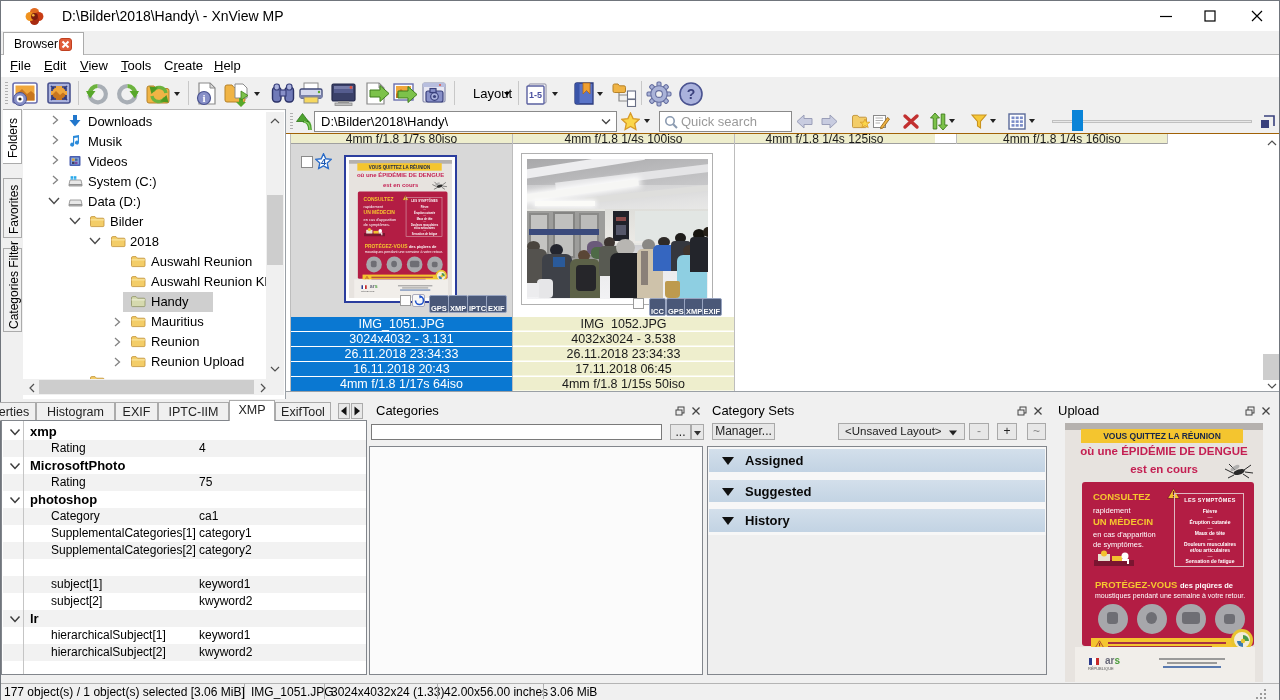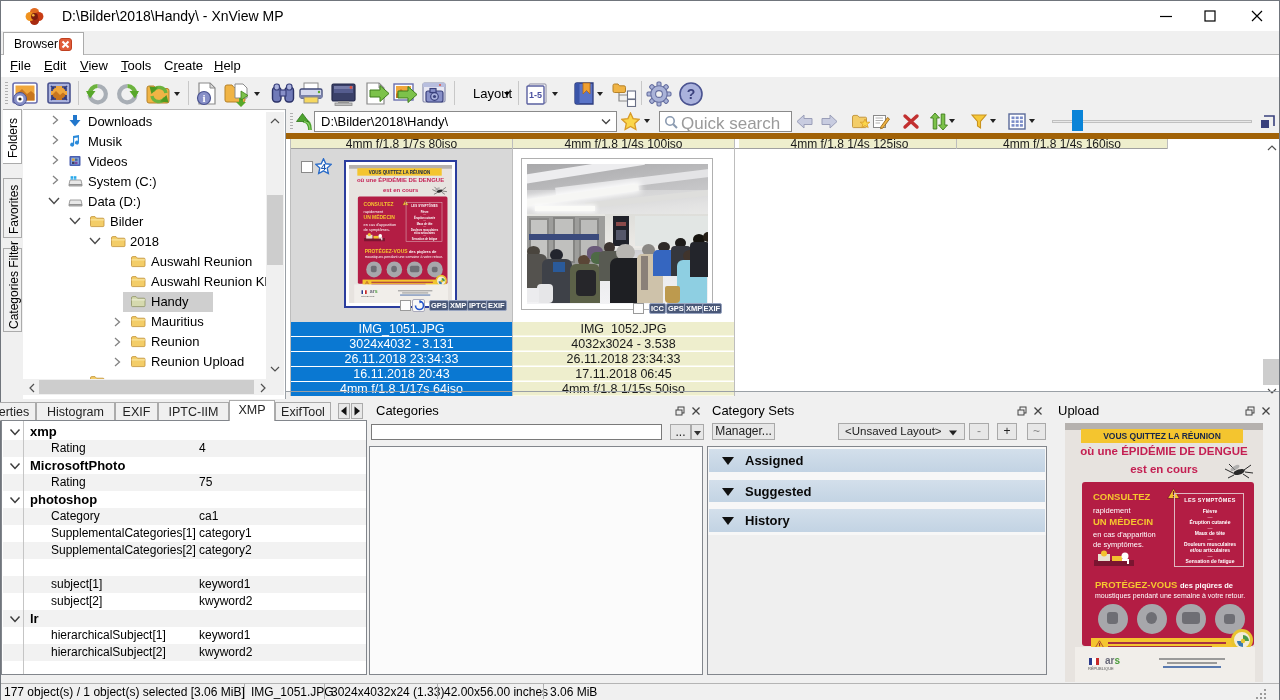--- a/index.html
+++ b/index.html
@@ -24,28 +24,28 @@
 #toolbar { left:0; top:76px; width:1278px; height:32px; background:#f0f0f0; }
 .tsep { top:4px; width:1px; height:24px; background:#c8c8c8; }
 .dd { width:0; height:0; border-left:3.5px solid transparent; border-right:3.5px solid transparent; border-top:4px solid #222; }
 
 #addr { left:285px; top:108px; width:993px; height:24px; background:#f0f0f0; }
 .vtab { left:2px; width:19px; background:#f0f0f0; border:1px solid #ababab; }
 .vtab span { position:absolute; transform:rotate(-90deg); transform-origin:0 0; font-size:12px; white-space:nowrap; }
 #tree { left:22px; top:108px; width:263px; height:290px; background:#fff; border-top:1px solid #b9b9b9; }
 .trow { position:absolute; left:0; height:20px; line-height:20px; white-space:nowrap; }
 
-#grid { left:285px; top:132px; width:993px; height:259px; background:#fff; border-top:6px solid #a16207; }
+#grid { left:285px; top:132px; width:993px; height:259px; background:#fff; border-top:1px solid #a16207; }
 
 .yrow { height:10px; background:#eeeecd; font-size:12px; line-height:11px; text-align:center; overflow:hidden; color:#1a1a1a; }
 .brow { left:0; width:221px; height:14px; background:#0a78d2; color:#fff; font-size:12.5px; line-height:14px; text-align:center; overflow:hidden; }
 .crow { left:0; width:221px; height:14px; background:#eeeecd; color:#1a1a1a; font-size:12.5px; line-height:14px; text-align:center; overflow:hidden; }
 #cell2 .crow { border-bottom:1px solid #f8f8e4; }
 .badge { height:11px; background:#4a5878; border:1px solid #98a4c0; border-radius:2px;
-  color:#fff; font-size:7.5px; font-weight:bold; line-height:9px; padding:0 1px; text-align:center; }
+  color:#fff; font-size:7.5px; font-weight:bold; line-height:9px; padding:8px 1px; text-align:center; }
 
 .pp { position:absolute; width:198px; height:259px; background:#e7e3df; overflow:hidden; }
 .pp .wall { position:absolute; left:0; top:0; width:198px; height:7px; background:#b5b1ae; }
 .pp .banner { position:absolute; left:16px; top:6px; width:162px; height:14px; background:#f4c52f;
   color:#18264a; font-weight:bold; font-size:8.5px; line-height:14px; text-align:center; }
 .pp .rt { position:absolute; left:7px; width:184px; text-align:center; color:#c41f52; font-weight:bold; font-size:11.5px; }
 .pp .body { position:absolute; left:17px; top:59px; width:172px; height:164px; background:#b31d44; border-radius:3px; }
 .pp .yl { position:absolute; color:#f6c62f; font-weight:bold; font-size:9.5px; }
 .pp .wt { position:absolute; color:#fff; font-size:7.5px; }
 .pp .sybox { position:absolute; left:92px; top:11px; width:70px; height:74px; border:1px solid #dfb8c0; }
@@ -291,21 +291,21 @@
     </svg>
   <svg class="abs" style="left:620px;top:111px" width="19" height="19" viewBox="0 0 19 19">
     <polygon points="9.5,1 12.1,6.6 18.2,7.3 13.7,11.5 14.9,17.5 9.5,14.5 4.1,17.5 5.3,11.5 0.8,7.3 6.9,6.6" fill="#fbd64a" stroke="#d89a28" stroke-width="1.3"></polygon>
   </svg>
   <div class="abs dd" style="left:643px;top:118px"></div>
   <div class="abs" style="left:658px;top:110px;width:133px;height:21px;background:#fff;border:1px solid #8a8a8a"></div>
   <svg class="abs" style="left:663px;top:114px" width="14" height="14" viewBox="0 0 14 14">
     <circle cx="6" cy="6" r="4.2" fill="none" stroke="#8a9ab0" stroke-width="1.6"></circle>
     <path d="M9.2 9.2 L13 13" stroke="#8a9ab0" stroke-width="2"></path>
   </svg>
-  <div class="abs" style="left:680px;top:113px;font-size:17px;color:#9a9a9a">Quick search</div>
+  <div class="abs" style="left:680px;top:113px;font-size:13px;color:#9a9a9a">Quick search</div>
 
   <svg class="abs" style="left:795px;top:112px" width="17" height="17" viewBox="0 0 17 17">
     <polygon points="1,8.5 8,2 8,5.5 16,5.5 16,11.5 8,11.5 8,15" fill="#c8cce0" stroke="#9a9eb8" stroke-width="1"></polygon>
   </svg>
   <svg class="abs" style="left:820px;top:112px" width="17" height="17" viewBox="0 0 17 17">
     <polygon points="16,8.5 9,2 9,5.5 1,5.5 1,11.5 9,11.5 9,15" fill="#c8cce0" stroke="#9a9eb8" stroke-width="1"></polygon>
   </svg>
 
   <svg class="abs" style="left:850px;top:112px" width="19" height="17" viewBox="0 0 19 17">
     <path d="M1.5 4 Q1.5 2.4 3 2.4 L6.5 2.4 L8 4.2 L14.5 4.2 Q15.5 4.2 15.5 5.2 L15.5 13.5 Q15.5 14.6 14.5 14.6 L2.5 14.6 Q1.5 14.6 1.5 13.5 Z" fill="#f3cd68" stroke="#c09137" stroke-width="0.9"></path>
@@ -503,21 +503,21 @@
     <div class="abs" style="left:16px;top:270px;width:215px;height:14px;background:#cdcdcd"></div>
     <svg class="abs" style="left:237px;top:273px" width="6" height="10" viewBox="0 0 6 10">
         <path d="M1 1 L5 5 L1 9" stroke="#505050" stroke-width="1.2" fill="none"></path>
       </svg>
   </div>
 
   <div class="abs" id="grid">
 
     <div class="abs yrow" style="left:5px;top:0;width:221px">4mm f/1.8 1/7s 80iso</div>
     <div class="abs yrow" style="left:227px;top:0;width:221px">4mm f/1.8 1/4s 100iso</div>
-    <div class="abs yrow" style="left:453px;top:0;width:221px">4mm f/1.8 1/4s 125iso</div>
+    <div class="abs yrow" style="left:428px;top:0;width:221px">4mm f/1.8 1/4s 125iso</div>
     <div class="abs yrow" style="left:671px;top:0;width:210px">4mm f/1.8 1/4s 160iso</div>
     <div class="abs" style="left:5px;top:9px;width:877px;height:1px;background:#a0a0a0"></div>
 
     <div class="abs" style="left:226px;top:0;width:1px;height:257px;background:#bdbdbd"></div>
     <div class="abs" style="left:448px;top:0;width:1px;height:257px;background:#bdbdbd"></div>
     <div class="abs" style="left:670px;top:0;width:1px;height:10px;background:#bdbdbd"></div>
     <div class="abs" style="left:881px;top:0;width:1px;height:10px;background:#bdbdbd"></div>
     <div class="abs" style="left:4px;top:0;width:1px;height:257px;background:#bdbdbd"></div>
 
     <div class="abs" id="cell1" style="left:5px;top:10px;width:221px;height:247px;background:#fff">

